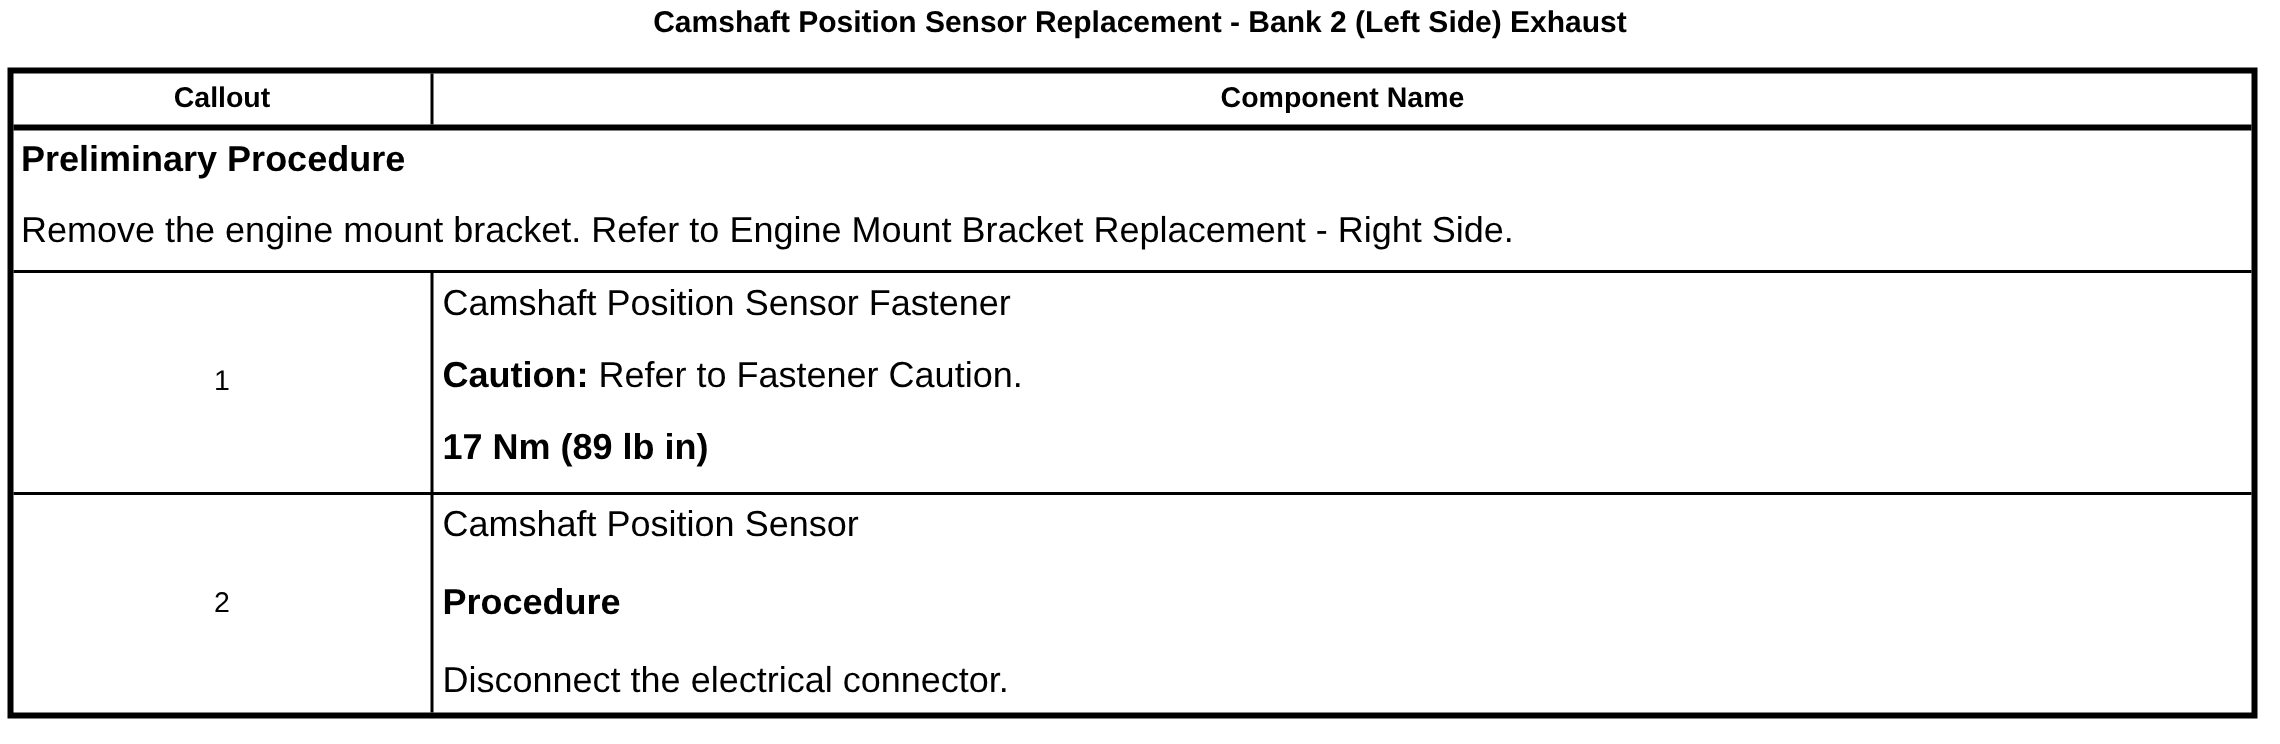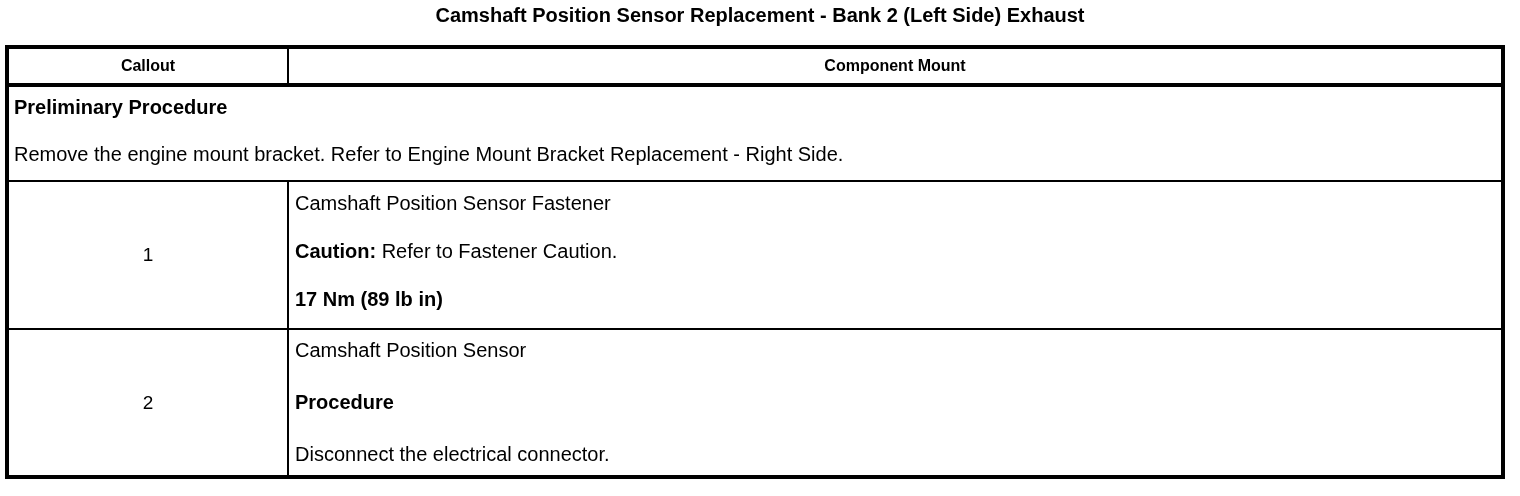--- a/index.html
+++ b/index.html
@@ -37,21 +37,21 @@
     align-items: stretch;
   }
   .header-row {
     height: 38px;
     border-bottom: 4px solid #000000;
   }
   .header-cell {
     display: flex;
     align-items: center;
     justify-content: center;
-    font-size: 16px;
+    font-size: 19px;
     font-weight: bold;
     box-sizing: border-box;
   }
   .callout-col {
     width: 280px;
     flex: 0 0 280px;
     border-right: 2px solid #000000;
     box-sizing: border-box;
   }
   .comp-col {
@@ -82,38 +82,38 @@
   .comp-cell {
     box-sizing: border-box;
     padding: 10px 8px 10px 6px;
   }
   .body-row2 .comp-cell {
     padding-top: 9px;
     padding-bottom: 9px;
   }
   p.line {
     margin: 0;
-    font-size: 20px;
+    font-size: 24px;
     line-height: 22px;
   }
   .prelim-cell p.line + p.line { margin-top: 25px; }
   .comp-cell  p.line + p.line { margin-top: 26px; }
   .body-row2 .comp-cell p.line + p.line { margin-top: 30px; }
   p.line b { font-weight: bold; }
 </style>
 </head>
 <body>
 
 <div class="page-title">Camshaft Position Sensor Replacement - Bank 2 (Left Side) Exhaust</div>
 
 <div class="doc-table">
 
   <div class="trow header-row">
     <div class="header-cell callout-col">Callout</div>
-    <div class="header-cell comp-col">Component Mount</div>
+    <div class="header-cell comp-col">Component Name</div>
   </div>
 
   <div class="trow prelim-row">
     <div class="prelim-cell">
       <p class="line"><b>Preliminary Procedure</b><span></span></p>
       <p class="line"><b></b><span>Remove the engine mount bracket. Refer to Engine Mount Bracket Replacement - Right Side.</span></p>
     </div>
   </div>
 
   <div class="trow body-row1">

